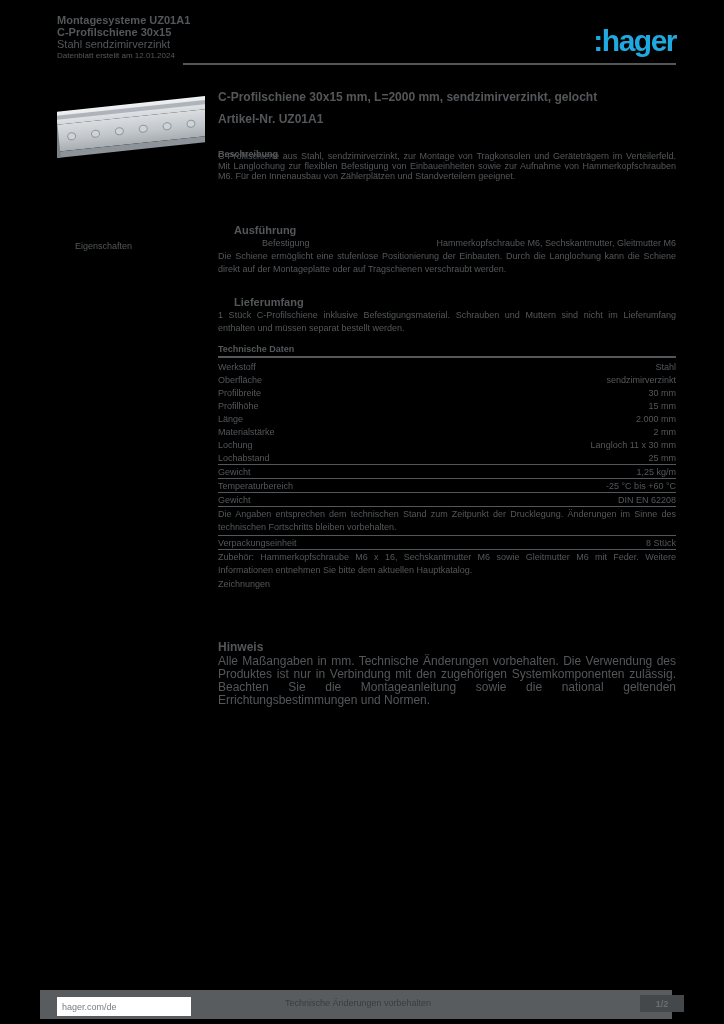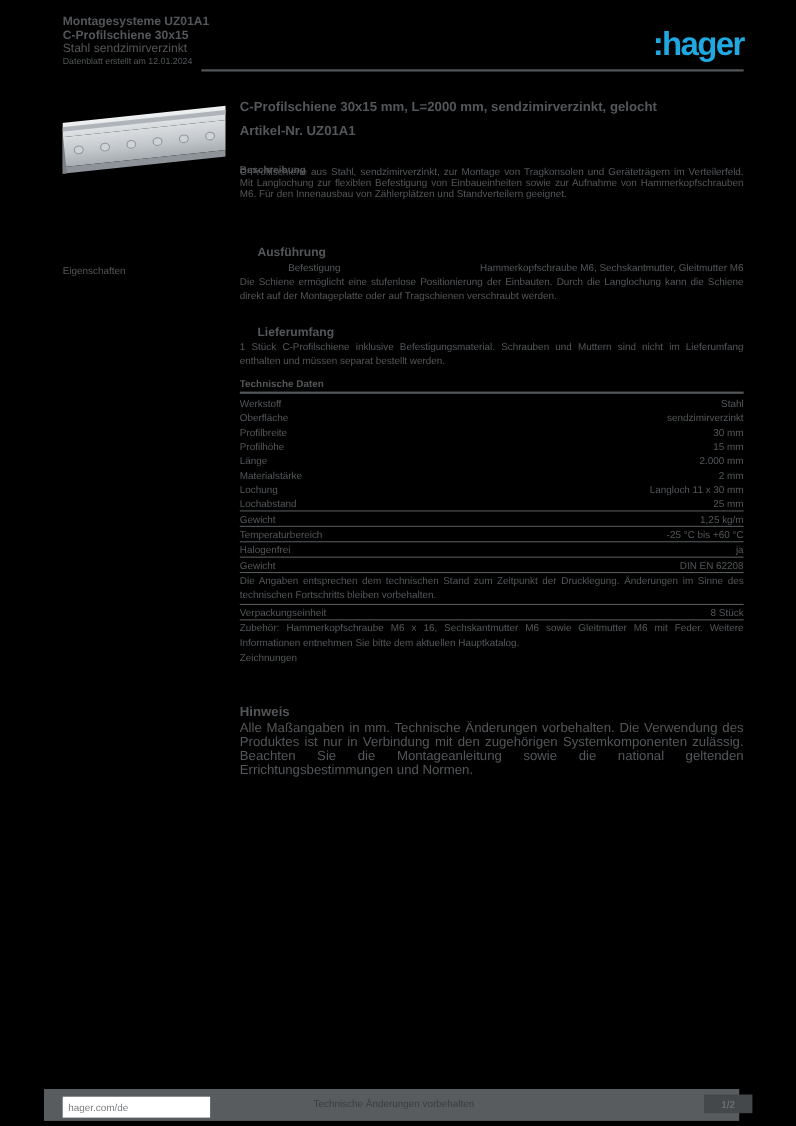--- a/index.html
+++ b/index.html
@@ -24,21 +24,21 @@
   .photo { left:57px; top:87px; width:148px; height:73px; }
 
   
   .title   { left:218px; top:90px;  width:458px; font-size:12px; font-weight:bold; line-height:14px; }
   .article { left:218px; top:112px; width:458px; font-size:12px; font-weight:bold; }
 
   
   .desc-label { left:218px; top:149px; font-size:9px; font-weight:bold; }
   .desc-text  { left:218px; top:151px; width:458px; font-size:9px; line-height:10px; text-align:justify; }
 
-  .side-label { left:57px; top:241px; width:150px; font-size:9px; }
+  .side-label { left:75px; top:241px; width:150px; font-size:9px; }
 
   
   .sec { left:218px; width:458px; font-size:9px; line-height:13px; }
   .sec-b { top:224px; }
   .sec-c { top:296px; }
   .sec h3 { margin:0 0 1px 16px; font-size:11px; font-weight:bold; line-height:12px; }
   .sec .kv { display:flex; justify-content:space-between;padding-left:44px; }
   .sec p { margin:0; text-align:justify; }
 
   
@@ -172,24 +172,20 @@
   </div>
   <div class="kvrow ruled">
     <span>Gewicht</span>
     <span class="v">1,25 kg/m</span>
   </div>
   <div class="kvrow ruled">
     <span>Temperaturbereich</span>
     <span class="v">-25 °C bis +60 °C</span>
   </div>
   <div class="kvrow ruled">
-    <span>Halogenfrei</span>
-    <span class="v">ja</span>
-  </div>
-  <div class="kvrow ruled">
     <span>Gewicht</span>
     <span class="v">DIN EN 62208</span>
   </div>
 
   <p class="note">Die Angaben entsprechen dem technischen Stand zum Zeitpunkt der Drucklegung. Änderungen im Sinne des technischen Fortschritts bleiben vorbehalten.</p>
 
   <div class="kvrow ruled">
     <span>Verpackungseinheit</span>
     <span class="v">8 Stück</span>
   </div>

